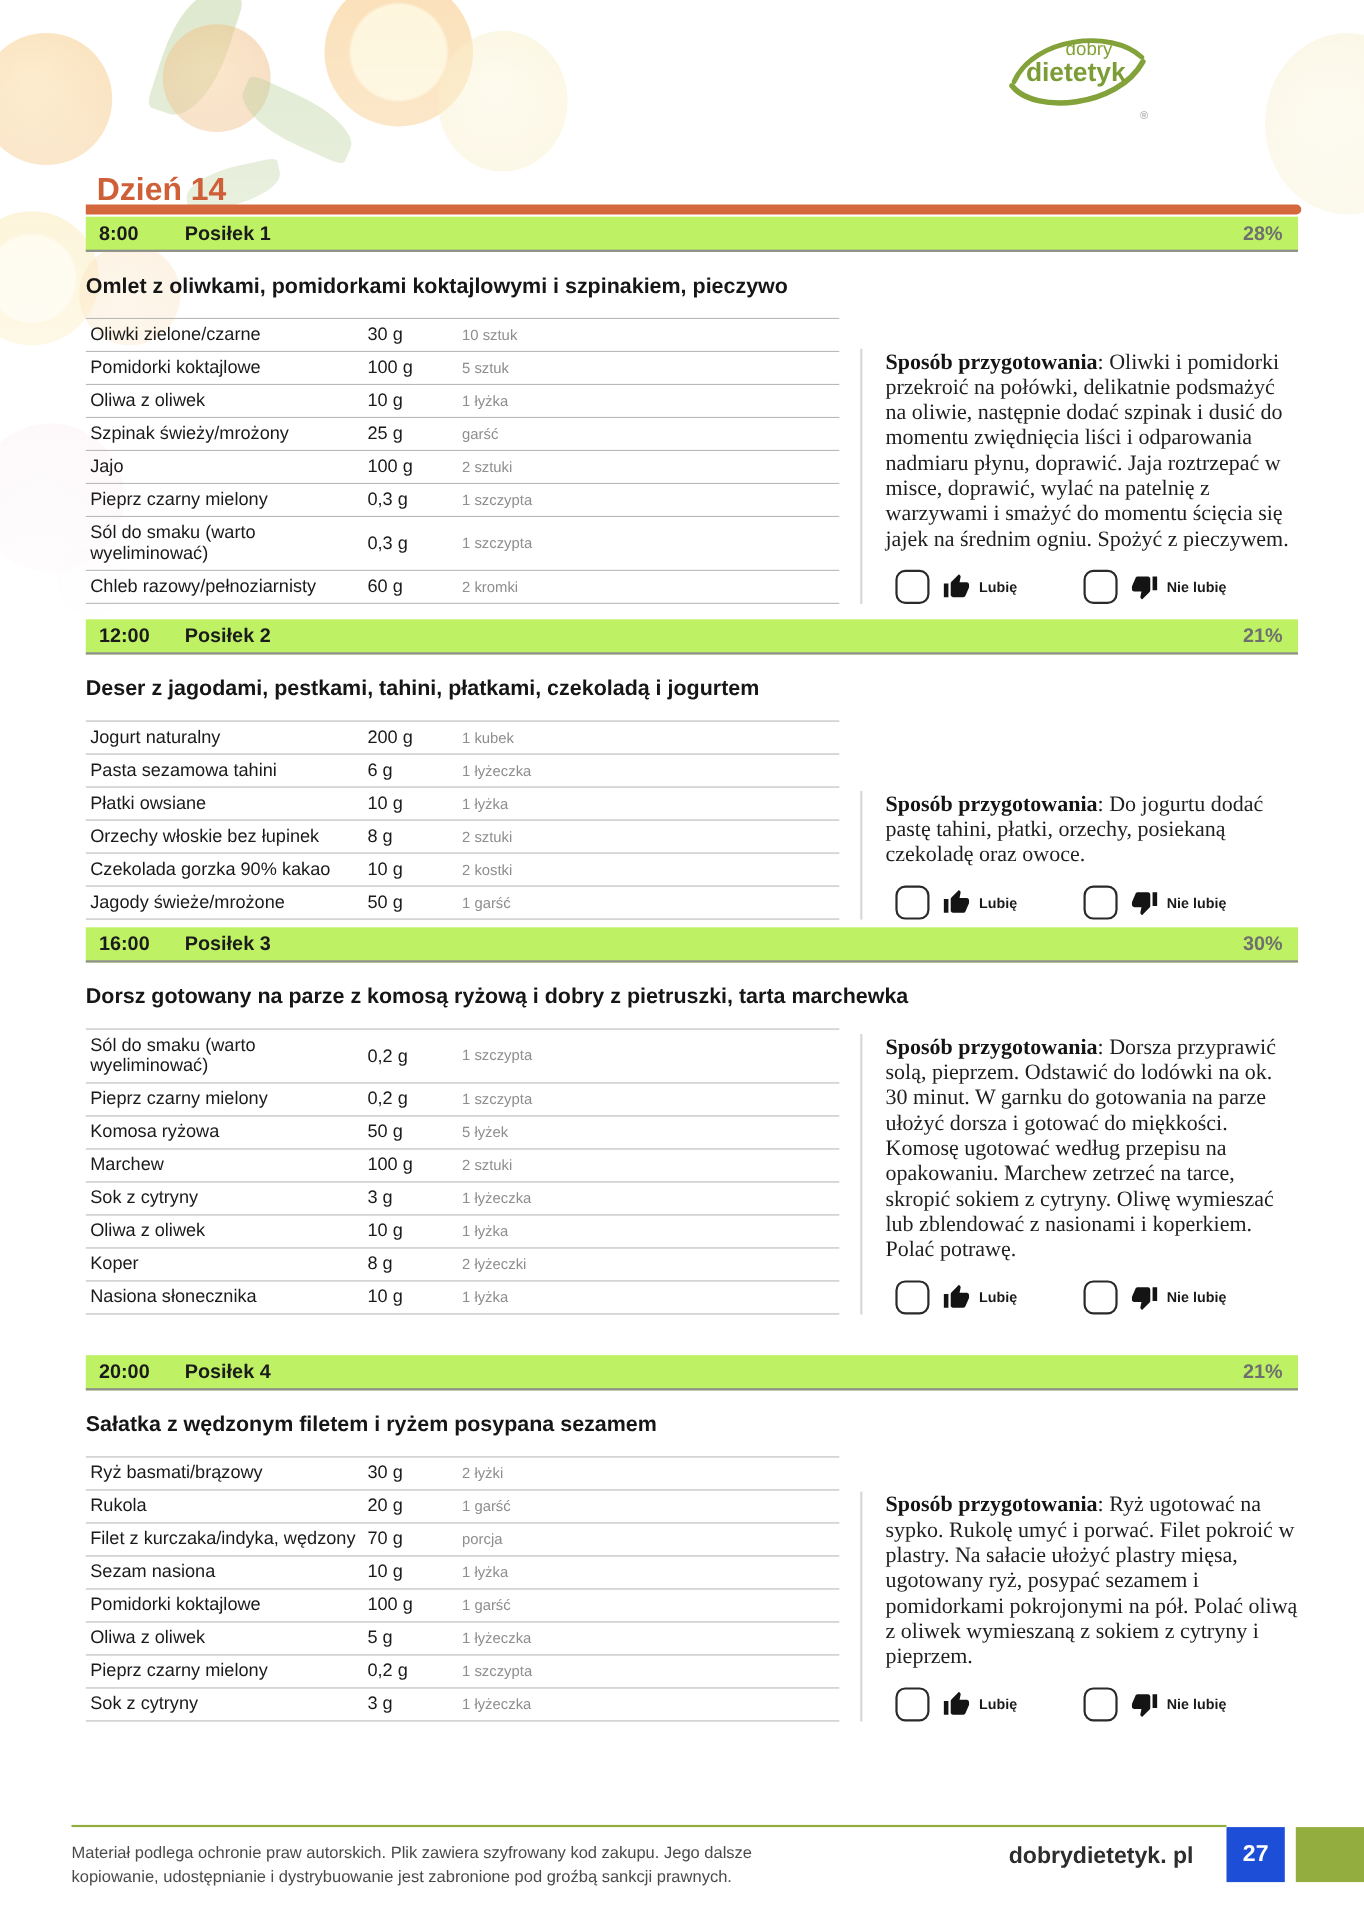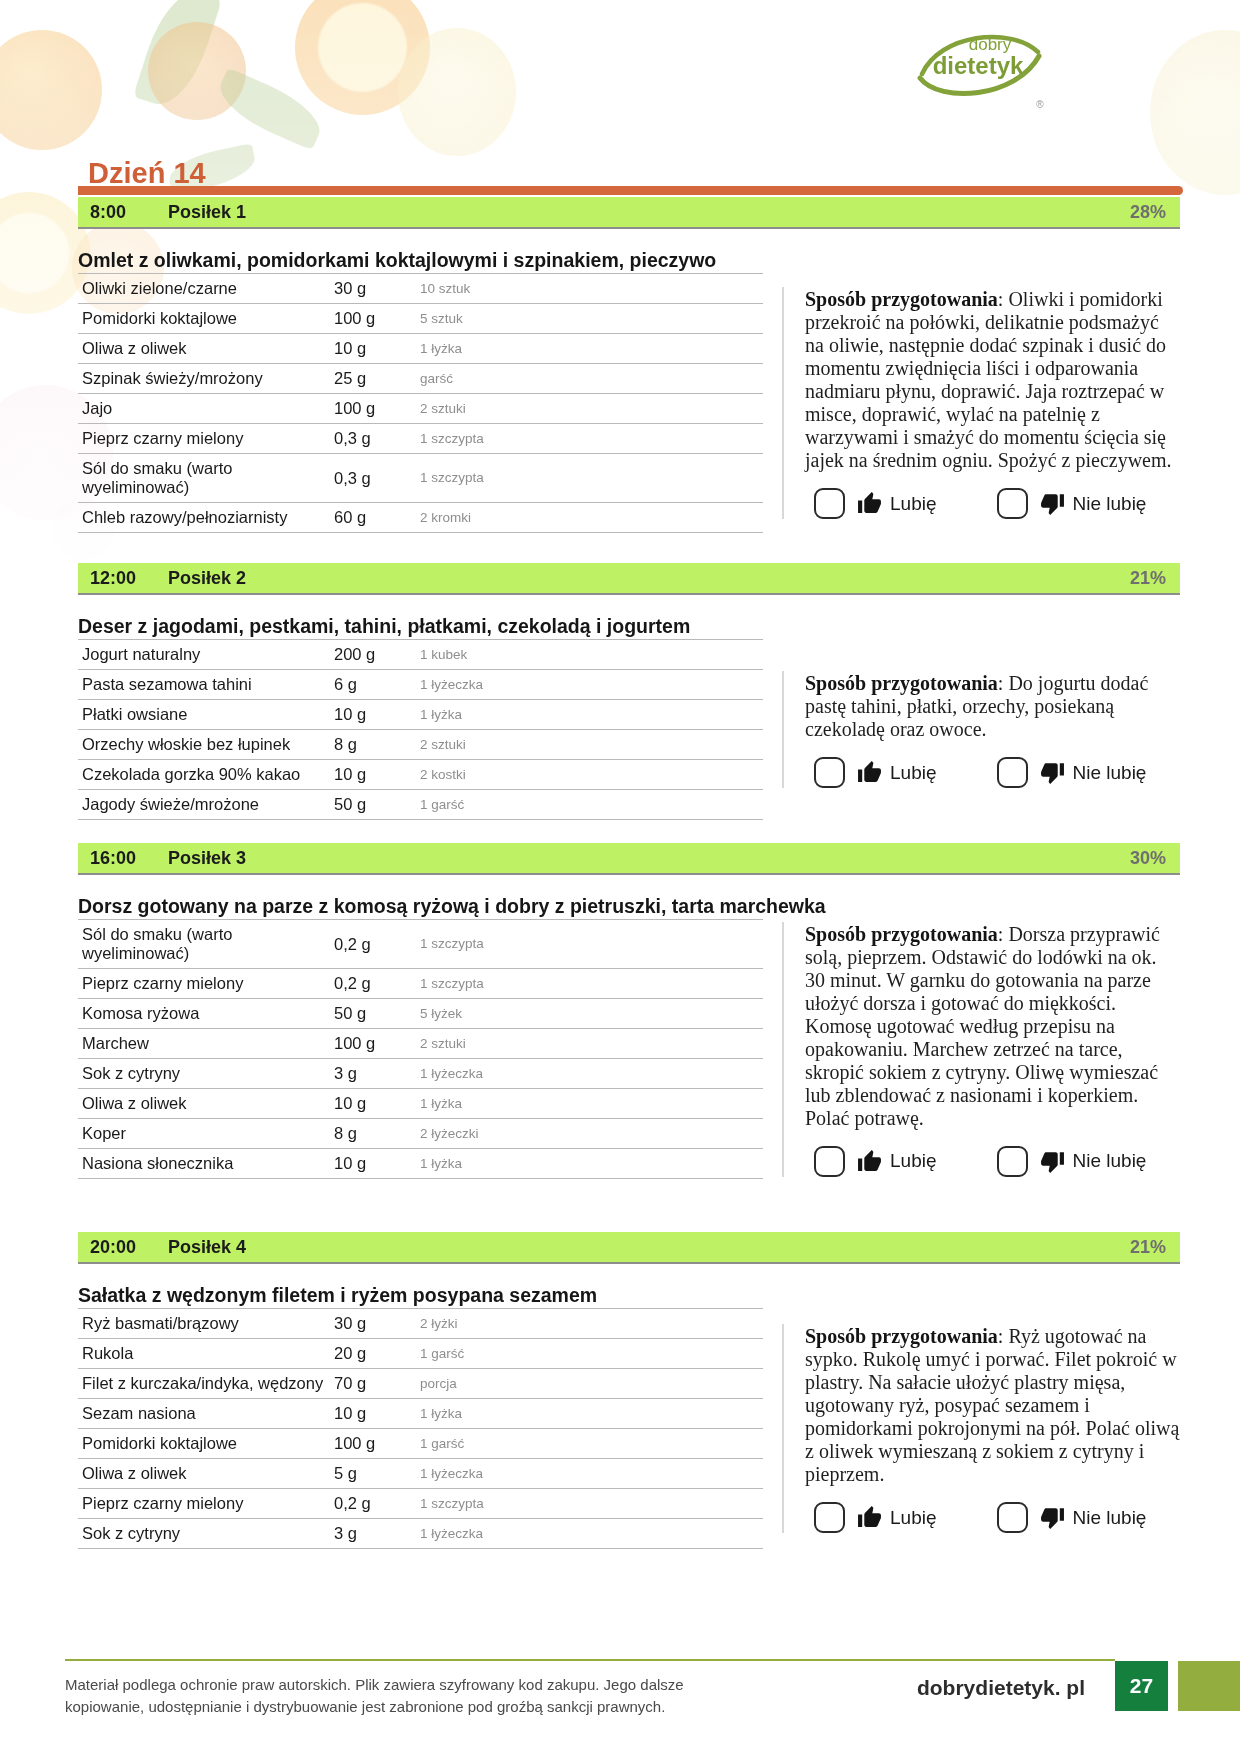--- a/index.html
+++ b/index.html
@@ -32,40 +32,40 @@
   .day-title{position:absolute;left:88px;top:138px;font-size:29px;font-weight:bold;color:#ce5f37;z-index:2;}
   .rule{position:absolute;left:78px;top:186px;width:1105px;height:9px;background:#d5673c;border-radius:0 5px 5px 0;z-index:2;}
   
   .meal{position:absolute;left:78px;width:1102px;z-index:2;}
   .meal-bar{height:32px;display:flex;align-items:center;background:#bef264;border-bottom:2px solid #8d8d8d;
     padding:0 14px 0 12px;box-sizing:border-box;}
   .meal-time{width:78px;font-size:18px;font-weight:bold;color:#1b1b1b;}
   .meal-name{flex:1;font-size:18px;font-weight:bold;color:#1b1b1b;}
   .meal-percent{font-size:18px;font-weight:bold;color:#6f6f6f;}
   .dish{margin:18px 0 0 0;font-size:19.5px;line-height:26px;font-weight:bold;color:#161616;}
-  .cols{display:flex;align-items:center;margin-top:0;}
+  .cols{display:flex;align-items:flex-end;margin-top:16px;}
   .ing-table{width:685px;border-top:1px solid #b9b9b9;}
   .ing-row{display:flex;align-items:center;border-bottom:1px solid #b9b9b9;padding:5px 0 5px 4px;
     box-sizing:border-box;min-height:30px;}
   .ing-name{width:252px;font-size:16.5px;line-height:19px;color:#1a1a1a;}
   .ing-amount{width:86px;font-size:16.5px;color:#1a1a1a;}
   .ing-measure{flex:1;font-size:13.5px;color:#8e8e8e;padding-bottom:1px;}
   .prep-col{margin-left:19px;border-left:2px solid #d8d8d8;padding:1px 0 0 21px;width:375px;box-sizing:content-box;}
   .prep{margin:0;font-size:20px;line-height:23px;color:#1f1f1f;font-family:Liberation Serif, serif;}
   .prep b{color:#141414;}
   .likes{display:flex;gap:60px;margin-top:16px;padding-left:9px;}
   .like-group{display:flex;align-items:center;}
   .checkbox{width:31px;height:31px;border:2.5px solid #2a2a2a;border-radius:9px;background:#fff;box-sizing:border-box;}
   .thumb{width:25px;height:25px;margin-left:12px;fill:#141414;}
-  .like-label{margin-left:8px;font-size:19px;color:#1a1a1a;}
+  .like-label{margin-left:8px;font-size:13px;color:#1a1a1a;font-weight:bold;}
   
   .footer-line{position:absolute;left:65px;top:1659px;width:1050px;height:2px;background:#93ad3e;z-index:2;}
   .footer-note{position:absolute;left:65px;top:1674px;margin:0;font-size:15px;line-height:22px;color:#4a4a4a;z-index:2;}
   .footer-site{position:absolute;right:155px;top:1676px;font-size:21px;font-weight:bold;color:#2d2d2d;z-index:2;}
-  .page-box{position:absolute;left:1115px;top:1661px;width:53px;height:50px;background:#15803d;z-index:2;
+  .page-box{position:absolute;left:1115px;top:1661px;width:53px;height:50px;background:#1d4ed8;z-index:2;
     display:flex;align-items:center;justify-content:center;font-size:21px;font-weight:bold;color:#ffffff;}
   .corner-box{position:absolute;left:1178px;top:1661px;width:62px;height:50px;background:#93ad3e;z-index:2;}
 </style>
 </head>
 <body>
 
 <div class="decor">
   <div class="c c1"></div>
   <div class="leaf l1"></div>
   <div class="c c2"></div>

